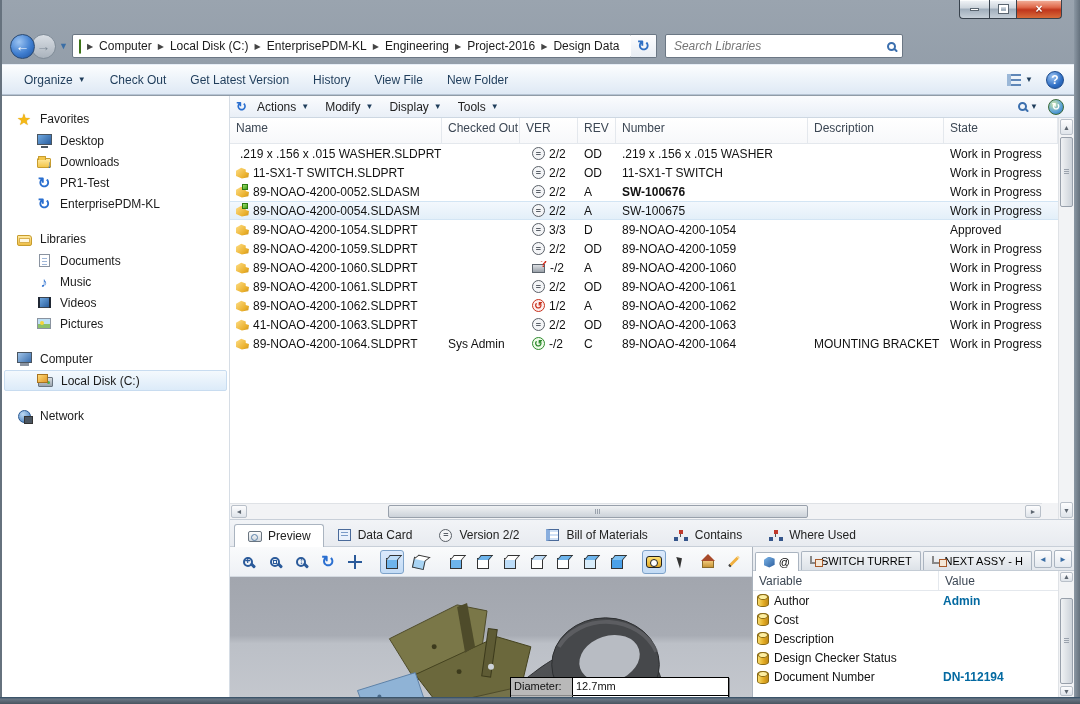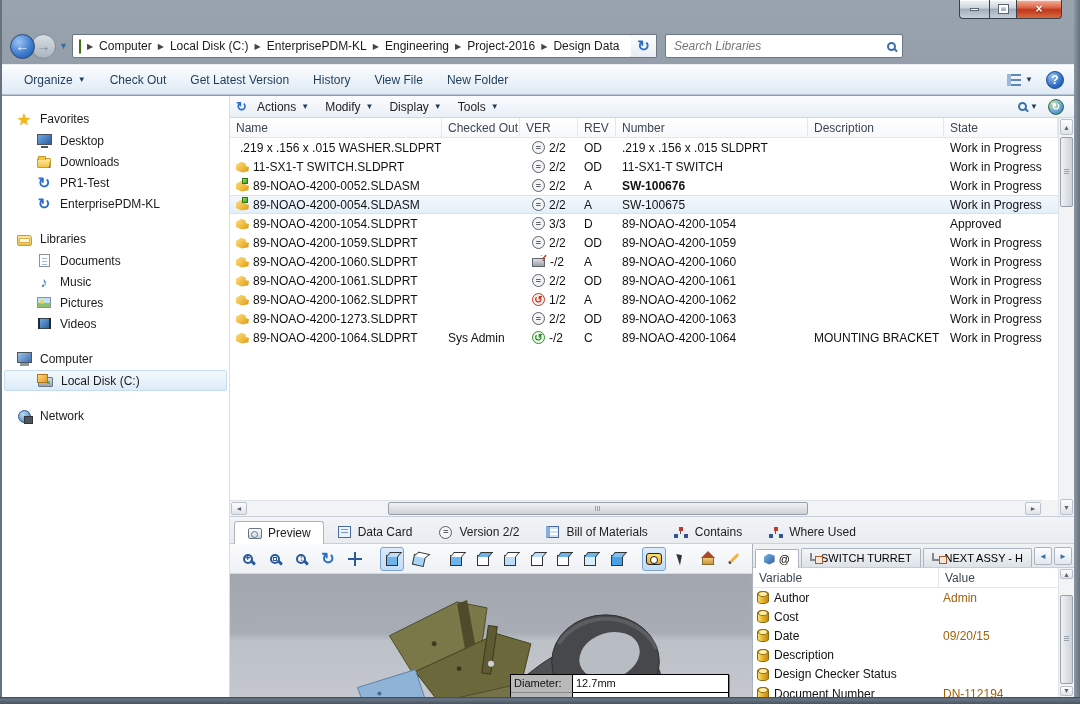--- a/index.html
+++ b/index.html
@@ -75,21 +75,21 @@
   .i-network{width:13px;height:13px;border-radius:50%;background:radial-gradient(circle at 35% 30%,#bcd9f2,#3b76ba);border:1px solid #2a5a94;position:relative;}
   .i-network::after{content:"";position:absolute;right:-3px;bottom:-2px;width:7px;height:6px;background:#4a5560;border:1px solid #333;}
   
   .main{flex:1;display:flex;flex-direction:column;min-width:0;}
   .pdmbar{height:22px;background:linear-gradient(180deg,#fbfcfe,#e9eff7);border-bottom:1px solid #cdd7e2;display:flex;align-items:center;padding:0 6px;gap:2px;}
   .pdm-menu{font-size:12px;color:#222;display:flex;align-items:center;gap:5px;padding:2px 8px;}
   .pdm-right{margin-left:auto;display:flex;align-items:center;gap:10px;padding-right:4px;}
   .i-globe-sync{width:16px;height:16px;border-radius:50%;background:radial-gradient(circle at 35% 30%,#cfe8a8,#58a0d8 60%,#2a6aa8);border:1px solid #3a6a3a;color:#fff;font-size:10px;display:flex;align-items:center;justify-content:center;font-weight:bold;}
   .listwrap{display:flex;flex:1 1 auto;min-height:0;}
   .listcol{flex:1;display:flex;flex-direction:column;min-width:0;}
-  .listheader{height:20px;display:flex;border-bottom:1px solid #e4e8ed;background:linear-gradient(180deg,#ffffff,#f7f8fa);}
+  .listheader{height:26px;display:flex;border-bottom:1px solid #e4e8ed;background:linear-gradient(180deg,#ffffff,#f7f8fa);}
   .hcell{font-size:12px;color:#3c4754;padding:3px 6px;border-right:1px solid #e4e8ed;white-space:nowrap;overflow:hidden;}
   .rows{flex:1 1 auto;overflow:hidden;}
   .frow{height:19px;display:flex;align-items:center;}
   .frow.selected{background:linear-gradient(180deg,#f3f8fd,#e3eff9);border-top:1px solid #d3e5f4;border-bottom:1px solid #d3e5f4;height:19px;}
   .fcell{font-size:12px;color:#111;padding:0 6px;white-space:nowrap;overflow:hidden;display:flex;align-items:center;gap:4px;}
   
   .i-part{width:13px;height:12px;position:relative;background:linear-gradient(135deg,#ffe08a,#eab02c 70%,#c8901e);clip-path:polygon(0 35%,40% 10%,75% 25%,75% 45%,100% 55%,95% 90%,45% 100%,0 80%);}
   .i-asm{width:13px;height:12px;position:relative;background:linear-gradient(135deg,#ffe08a,#eab02c 70%,#c8901e);clip-path:polygon(0 35%,40% 10%,75% 25%,75% 45%,100% 55%,95% 90%,45% 100%,0 80%);}
   .asmdot{width:6px;height:6px;background:linear-gradient(135deg,#9fe06a,#3f9e1e);border:1px solid #2c7a12;position:absolute;margin-left:6px;margin-top:-10px;}
   
@@ -164,21 +164,21 @@
   .vt-cfg{width:10px;height:8px;border-left:2px solid #888;border-bottom:2px solid #888;position:relative;margin-top:-3px;}
   .vt-cfg::after{content:"";position:absolute;right:-6px;bottom:-5px;width:6px;height:6px;border:1px solid #a85a2a;background:#f5e8d8;}
   .vtab-arrows{margin-left:auto;display:flex;gap:2px;padding-bottom:2px;}
   .vtarrow{width:18px;height:18px;border:1px solid #aab4c0;background:linear-gradient(180deg,#fdfdfe,#e4e9ef);color:#3a6ea5;font-size:8px;display:flex;align-items:center;justify-content:center;border-radius:2px;}
   .varbody{flex:1;display:flex;min-height:0;}
   .varlist{flex:1;display:flex;flex-direction:column;min-width:0;}
   .varheader{height:20px;display:flex;border-bottom:1px solid #e4e8ed;}
   .varheader .hcell{border-right:1px solid #e4e8ed;}
   .vrow{height:19.2px;display:flex;align-items:center;}
   .vname{flex:0 0 186px;display:flex;align-items:center;gap:5px;font-size:12px;color:#111;padding:0 4px;white-space:nowrap;overflow:hidden;}
-  .vval{flex:1;font-size:12px;color:#a16207;white-space:nowrap;overflow:hidden;padding:0 4px;}
+  .vval{flex:1;font-size:12px;color:#0369a1;white-space:nowrap;overflow:hidden;padding:0 4px;font-weight:bold;}
   .i-db{width:12px;height:13px;background:linear-gradient(90deg,#f8dc6a,#e0a820 60%,#c08a18);border:1px solid #8a6a14;border-radius:5px/3px;position:relative;flex:0 0 auto;}
   .i-db::before{content:"";position:absolute;left:0;right:0;top:-1px;height:4px;border-radius:50%;background:#fdeea0;border:1px solid #8a6a14;}
   
   .chrome-bottom{position:absolute;left:0;right:0;bottom:0;height:7px;background:linear-gradient(180deg,#2e4a62,#6a7684 30%,#49545f);}
   .chrome-right{position:absolute;right:0;top:0;bottom:0;width:6px;background:linear-gradient(90deg,#8b97a3,#66727e);}
   .chrome-left{position:absolute;left:0;top:0;bottom:0;width:2px;background:#66727e;}
 </style>
 </head>
 <body>
 
@@ -294,29 +294,29 @@
               <span>Documents</span>
             </div>
             <div class="sb-item">
               <span class="sbic">
                 <span class="i-music">♪</span>
               </span>
               <span>Music</span>
             </div>
             <div class="sb-item">
               <span class="sbic">
+                <span class="i-film"></span>
+              </span>
+              <span>Videos</span>
+            </div>
+            <div class="sb-item">
+              <span class="sbic">
                 <span class="i-pic"></span>
               </span>
               <span>Pictures</span>
-            </div>
-            <div class="sb-item">
-              <span class="sbic">
-                <span class="i-film"></span>
-              </span>
-              <span>Videos</span>
             </div>
           </div>
           <div class="sb-group">
             <div class="sb-head">
               <span class="sbic">
                 <span class="i-computer"></span>
               </span>
               <span>Computer</span>
             </div>
             <div class="sb-item selected">
@@ -368,21 +368,21 @@
                   <span class="fcell" style="flex: 0 0 212px;">
                     <span class="i-part"></span>
                     <span>.219 x .156 x .015  WASHER.SLDPRT</span>
                   </span>
                   <span class="fcell" style="flex: 0 0 78px;"></span>
                   <span class="fcell" style="flex: 0 0 58px; padding-left: 12px;">
                     <span class="v-equal">=</span>
                     <span>2/2</span>
                   </span>
                   <span class="fcell" style="flex: 0 0 38px;">OD</span>
-                  <span class="fcell" style="flex: 0 0 192px;">.219 x .156 x .015  SLDPRT</span>
+                  <span class="fcell" style="flex: 0 0 192px;">.219 x .156 x .015  WASHER</span>
                   <span class="fcell" style="flex: 0 0 136px;"></span>
                   <span class="fcell" style="flex: 0 0 114px;">Work in Progress</span>
                 </div>
                 <div class="frow">
                   <span class="fcell" style="flex: 0 0 212px;">
                     <span class="i-part"></span>
                     <span>11-SX1-T SWITCH.SLDPRT</span>
                   </span>
                   <span class="fcell" style="flex: 0 0 78px;"></span>
                   <span class="fcell" style="flex: 0 0 58px; padding-left: 12px;">
@@ -497,21 +497,21 @@
                     <span>1/2</span>
                   </span>
                   <span class="fcell" style="flex: 0 0 38px;">A</span>
                   <span class="fcell" style="flex: 0 0 192px;">89-NOAO-4200-1062</span>
                   <span class="fcell" style="flex: 0 0 136px;"></span>
                   <span class="fcell" style="flex: 0 0 114px;">Work in Progress</span>
                 </div>
                 <div class="frow">
                   <span class="fcell" style="flex: 0 0 212px;">
                     <span class="i-part"></span>
-                    <span>89-NOAO-4200-1273.SLDPRT</span>
+                    <span>41-NOAO-4200-1063.SLDPRT</span>
                   </span>
                   <span class="fcell" style="flex: 0 0 78px;"></span>
                   <span class="fcell" style="flex: 0 0 58px; padding-left: 12px;">
                     <span class="v-equal">=</span>
                     <span>2/2</span>
                   </span>
                   <span class="fcell" style="flex: 0 0 38px;">OD</span>
                   <span class="fcell" style="flex: 0 0 192px;">89-NOAO-4200-1063</span>
                   <span class="fcell" style="flex: 0 0 136px;"></span>
                   <span class="fcell" style="flex: 0 0 114px;">Work in Progress</span>
@@ -767,27 +767,20 @@
                         <span>Author</span>
                       </span>
                       <span class="vval">Admin</span>
                     </div>
                     <div class="vrow">
                       <span class="vname">
                         <span class="i-db"></span>
                         <span>Cost</span>
                       </span>
                       <span class="vval"></span>
-                    </div>
-                    <div class="vrow">
-                      <span class="vname">
-                        <span class="i-db"></span>
-                        <span>Date</span>
-                      </span>
-                      <span class="vval">09/20/15</span>
                     </div>
                     <div class="vrow">
                       <span class="vname">
                         <span class="i-db"></span>
                         <span>Description</span>
                       </span>
                       <span class="vval"></span>
                     </div>
                     <div class="vrow">
                       <span class="vname">

